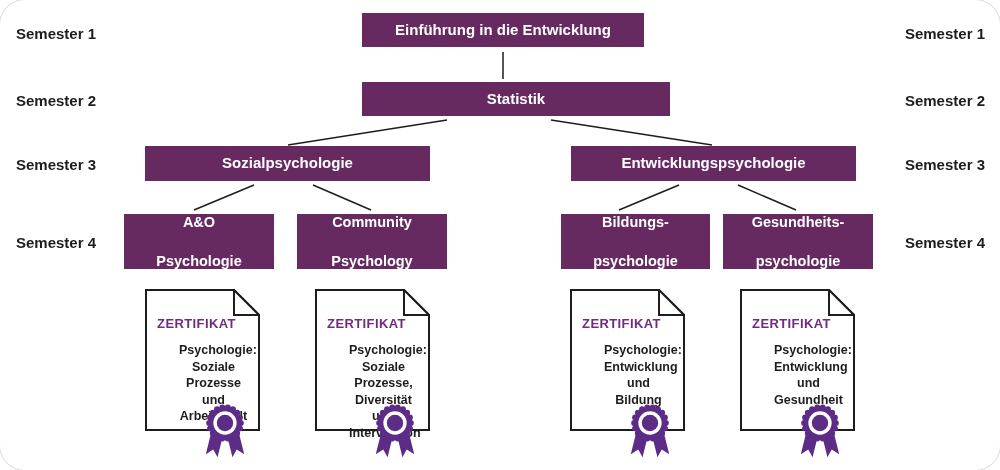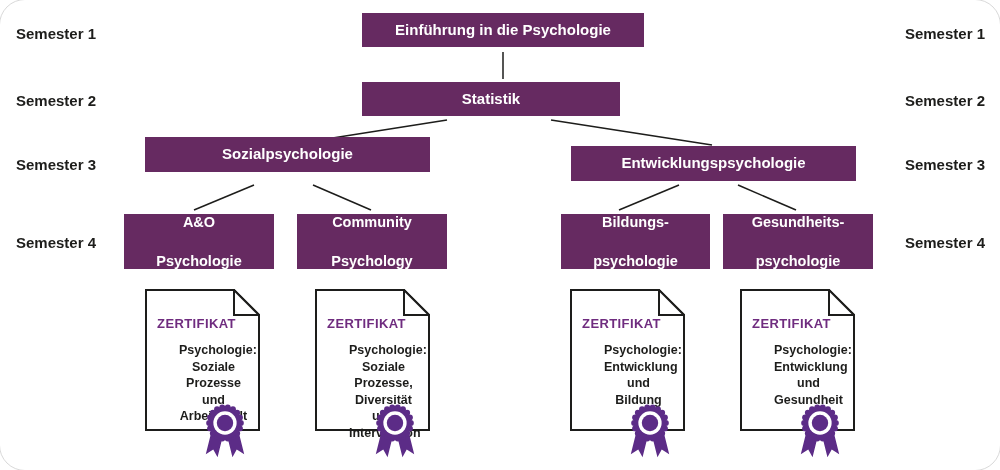--- a/index.html
+++ b/index.html
@@ -95,26 +95,26 @@
     <line x1="503" y1="52" x2="503" y2="79"></line>
     <line x1="447" y1="120" x2="288" y2="145"></line>
     <line x1="551" y1="120" x2="712" y2="145"></line>
     <line x1="254" y1="185" x2="194" y2="210"></line>
     <line x1="313" y1="185" x2="371" y2="210"></line>
     <line x1="679" y1="185" x2="619" y2="210"></line>
     <line x1="738" y1="185" x2="796" y2="210"></line>
   </svg>
 
   <div class="box" style="left:362px;top:13px;width:282px;height:34px">
-    <span>Einführung in die Psychologie</span>
-  </div>
-  <div class="box" style="left:362px;top:82px;width:258px;height:34px">
+    <span>Einführung in die Entwicklung</span>
+  </div>
+  <div class="box" style="left:362px;top:82px;width:308px;height:34px">
     <span>Statistik</span>
   </div>
-  <div class="box" style="left:145px;top:137px;width:285px;height:35px">
+  <div class="box" style="left:145px;top:146px;width:285px;height:35px">
     <span>Sozialpsychologie</span>
   </div>
   <div class="box" style="left:571px;top:146px;width:285px;height:35px">
     <span>Entwicklungspsychologie</span>
   </div>
   <div class="box small" style="left:124px;top:214px;width:150px;height:55px">
     <span>A&amp;O</span>
     <span>Psychologie</span>
   </div>
   <div class="box small" style="left:297px;top:214px;width:150px;height:55px">

